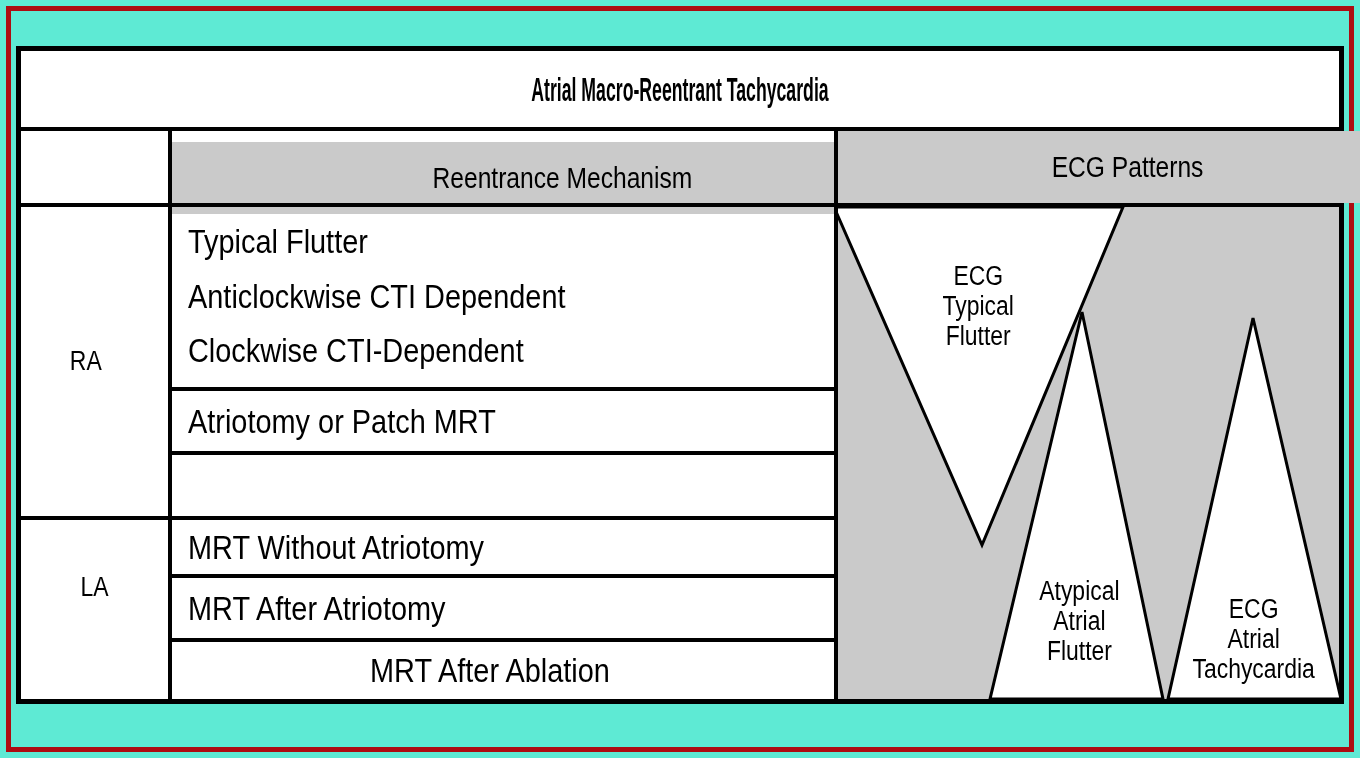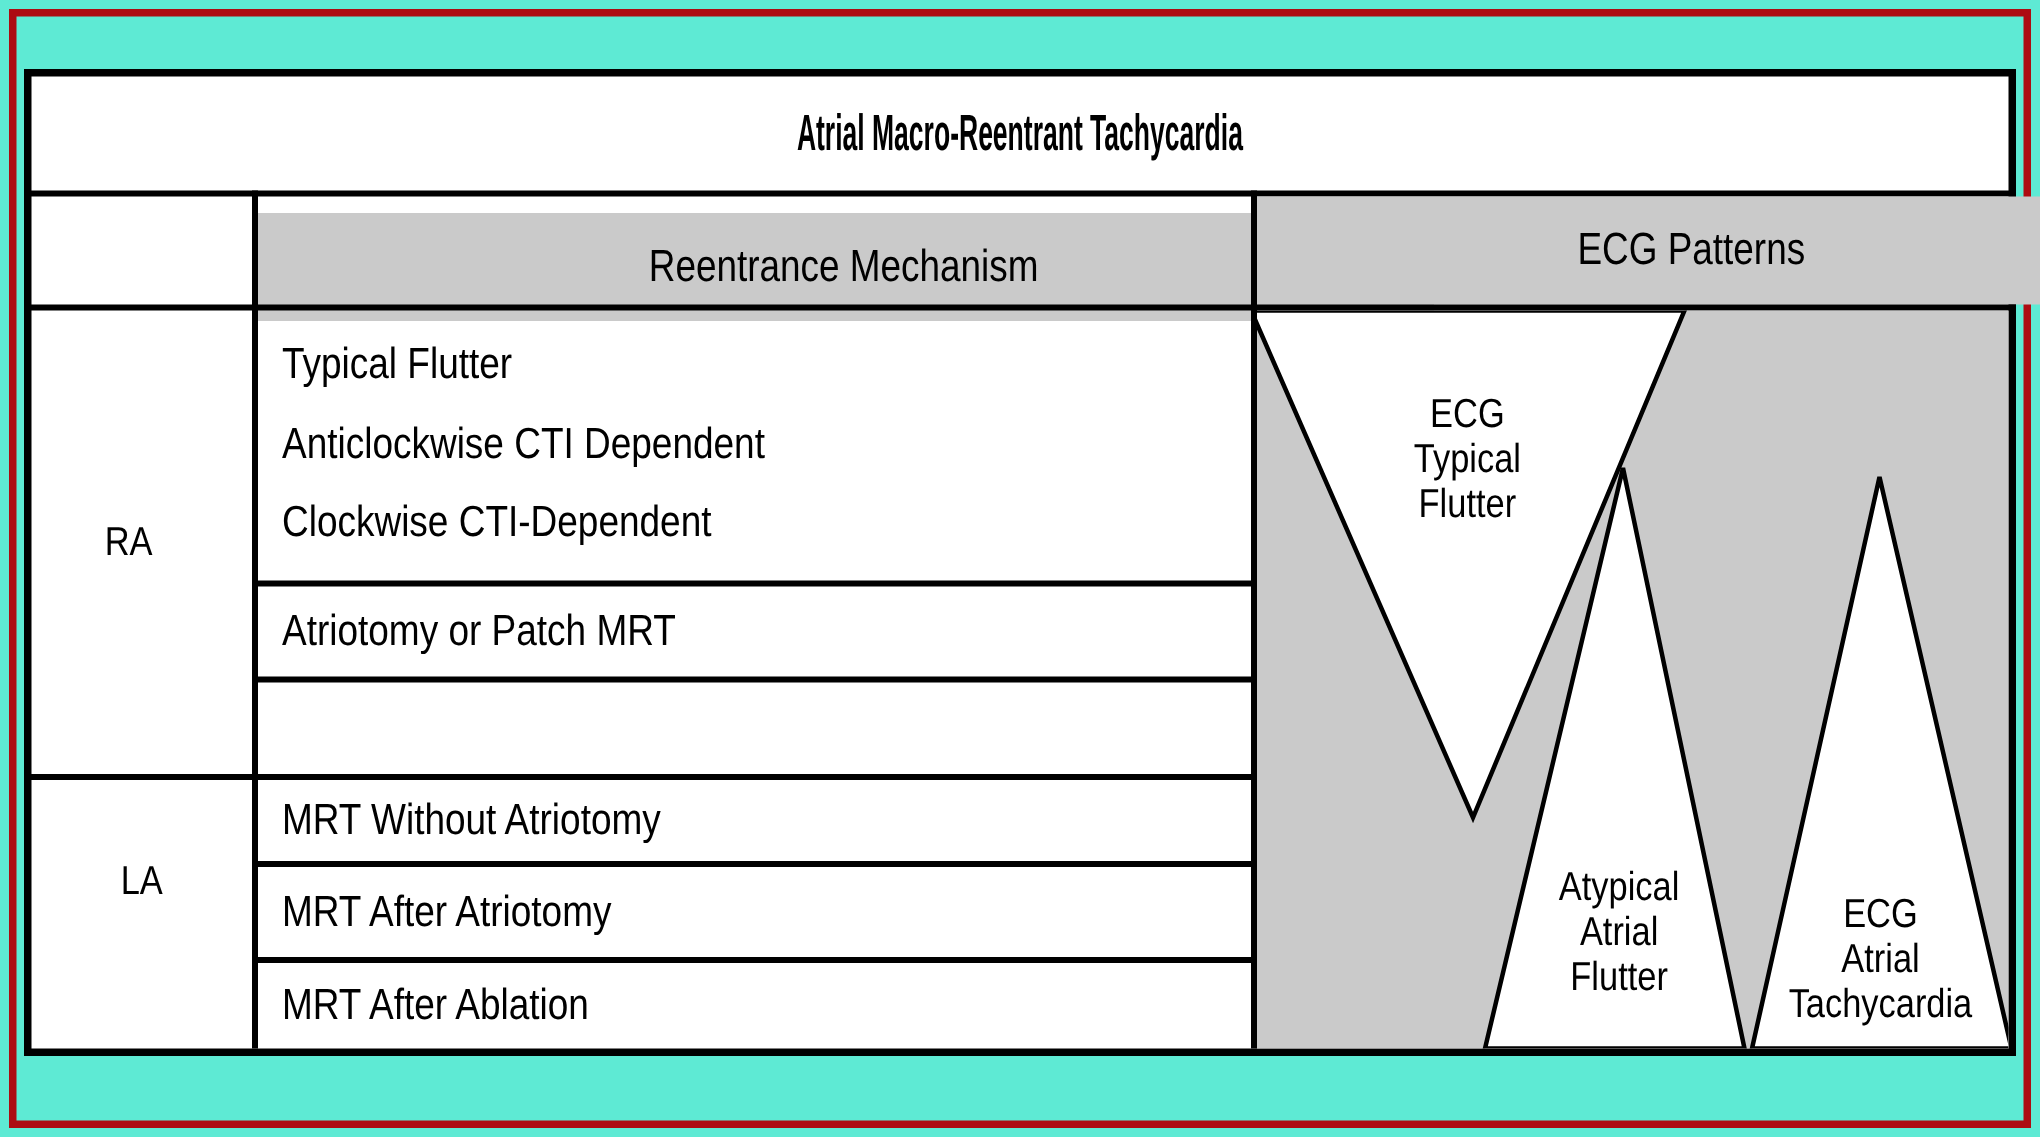--- a/index.html
+++ b/index.html
@@ -44,21 +44,21 @@
   .cond      { display: inline-block; transform: scaleX(0.85); transform-origin: center center; white-space: nowrap; }
   .cond-l    { display: inline-block; transform: scaleX(0.85); transform-origin: left center; white-space: nowrap; }
 
   .title-text {
     font-size: 34px; font-weight: bold;
     transform: scaleX(0.52); transform-origin: center center;
     display: inline-block; white-space: nowrap;
     letter-spacing: 0px;
   }
   .header-text { font-size: 30px; transform: scaleX(0.82); }
-  .body-text   { font-size: 29px; }
+  .body-text   { font-size: 34px; }
   .rowlab-text { font-size: 27px; }
 
   svg text {
     font-family: "Liberation Sans", sans-serif;
     font-size: 27px;
     fill: #000000;
     text-anchor: middle;
   }
   svg polygon { fill: #ffffff; stroke: #000000; stroke-width: 3px; }
 </style>
@@ -113,21 +113,21 @@
   <div class="abs left-cell body-text" style="left:172px; top:520px; width:782px; height:54px;">
     <span class="cond-l">MRT Without Atriotomy</span>
   </div>
   <div class="abs hline" style="left:168px; top:574px; width:666px;"></div>
 
   <div class="abs left-cell body-text" style="left:172px; top:578px; width:662px; height:60px;">
     <span class="cond-l">MRT After Atriotomy</span>
   </div>
   <div class="abs hline" style="left:168px; top:638px; width:666px;"></div>
 
-  <div class="abs left-cell body-text" style="left:172px; top:642px; width:662px; height:57px;">
+  <div class="abs left-cell body-text" style="left:172px; top:642px; width:662px; height:57px;justify-content:center;">
     <span class="cond-l">MRT After Ablation</span>
   </div>
 
   <svg class="abs" style="left:838px; top:207px;" width="501" height="492" viewBox="0 0 501 492">
     <rect x="0" y="0" width="501" height="492" fill="#cacaca" stroke="none"></rect>
 
     <polygon points="-4,0 285,0 144,338"></polygon>
 
     <polygon points="244,105 325,492 152,492"></polygon>
 

